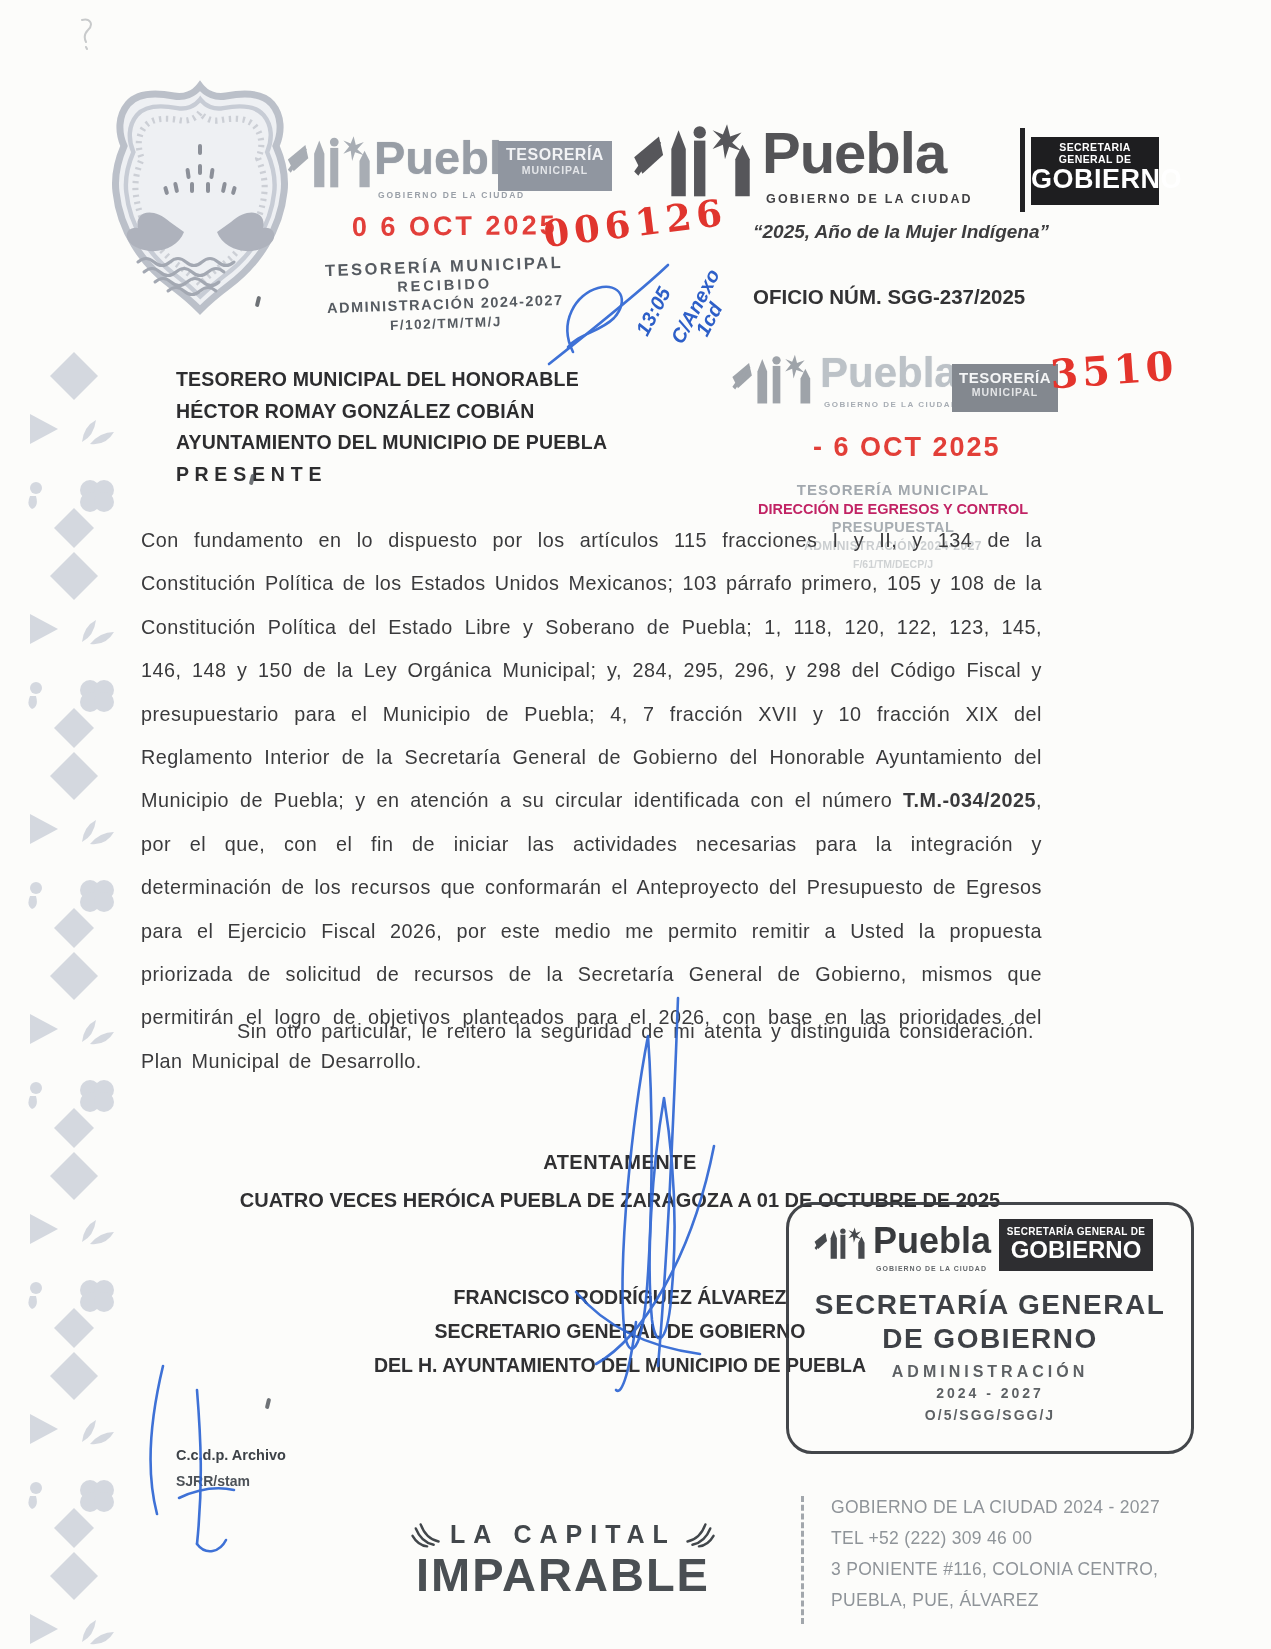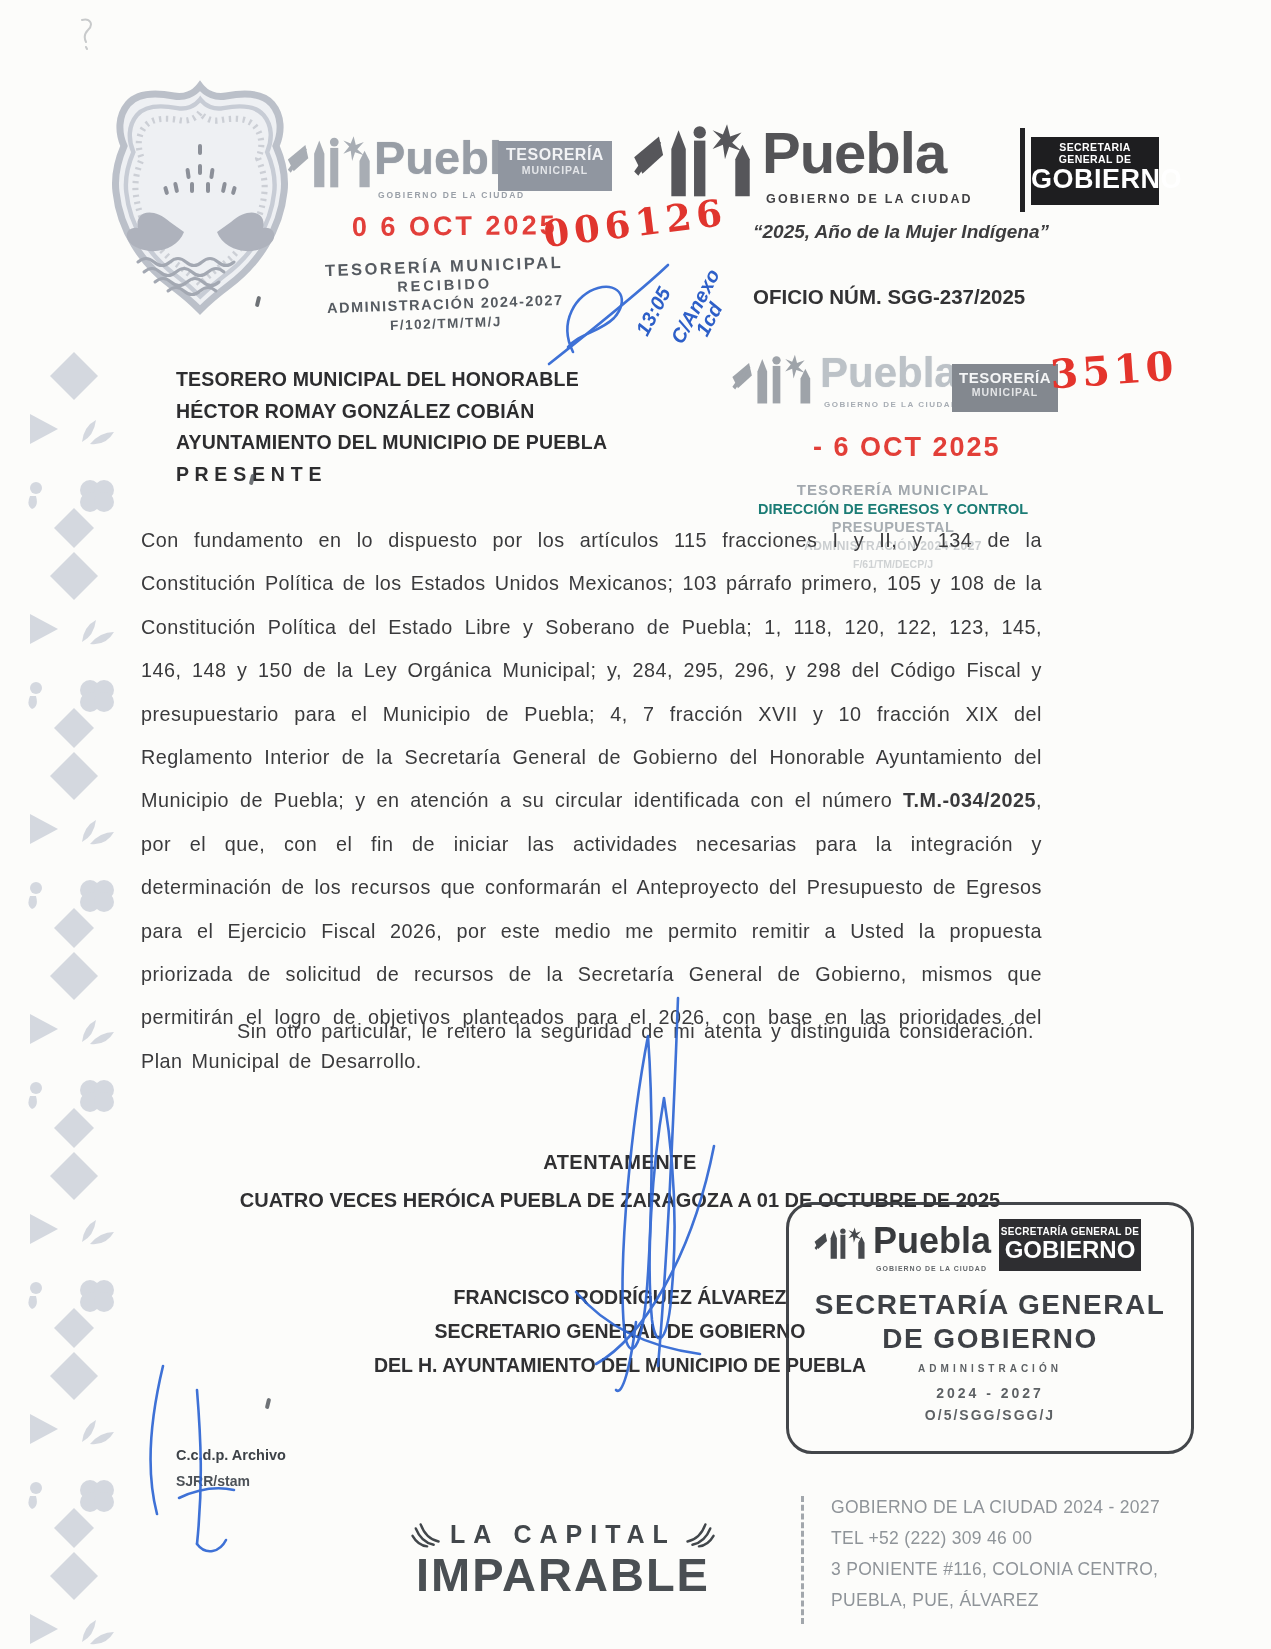--- a/index.html
+++ b/index.html
@@ -58,21 +58,21 @@
   .eg-word{left:820px;top:352px;font-size:42px;font-weight:800;color:#b2b8bf;opacity:.85;line-height:1;text-shadow:0 0 1px #c0c5cb;}
   .eg-sub{left:824px;top:400px;font-size:8px;font-weight:700;letter-spacing:1.5px;color:#a7adb4;}
   .eg-box{left:952px;top:364px;width:106px;height:48px;background:#83888f;color:#f4f5f6;text-align:center;padding-top:5px;box-sizing:border-box;}
   .eg-box .l1{font-size:15px;font-weight:800;letter-spacing:.5px;}
   .eg-box .l2{font-size:10.5px;font-weight:700;letter-spacing:1px;opacity:.85;}
   .eg-folio{left:1050px;top:346px;font-family:"DejaVu Serif",serif;font-size:40px;font-weight:700;letter-spacing:4px;color:#e4342c;transform:rotate(-4deg);}
   .eg-date{left:813px;top:432px;font-size:27px;font-weight:700;letter-spacing:2px;color:#e23f38;}
   .eg-lines{left:728px;top:481px;width:330px;text-align:center;color:#99a0a6;font-weight:700;}
   .eg-lines div{line-height:18.5px;}
   .eg-lines div:nth-child(1){font-size:15px;letter-spacing:1px;opacity:.9;}
-  .eg-lines div:nth-child(2){font-size:14.5px;color:#0f766e;opacity:.95;}
+  .eg-lines div:nth-child(2){font-size:14.5px;color:#be185d;opacity:.95;}
   .eg-lines div:nth-child(3){font-size:14.5px;opacity:.85;letter-spacing:.5px;}
   .eg-lines div:nth-child(4){font-size:12px;opacity:.5;letter-spacing:.5px;}
   .eg-lines div:nth-child(5){font-size:10.5px;opacity:.45;}
 
   
   .body-par{left:141px;top:519px;width:901px;font-size:19.8px;line-height:43.4px;text-align:justify;
             color:#3a3a3c;letter-spacing:.5px;word-spacing:3px;z-index:10;}
   .seg-bold{font-weight:700;}
   .closing{left:141px;top:1010px;width:901px;font-size:19.8px;line-height:43.4px;text-align:justify;
            color:#3a3a3c;letter-spacing:.5px;word-spacing:3px;text-indent:96px;}
@@ -86,28 +86,28 @@
   .sig-t2{top:1354px;font-size:19.5px;}
 
   
   .sgg-stamp{left:786px;top:1202px;width:402px;height:246px;border:3.5px solid #3a3d41;border-radius:26px;
              z-index:20;opacity:.95;}
   .sgg-stamp .abs{position:absolute;}
   .st-sky{left:22px;top:16px;width:58px;height:52px;color:#3e4145;}
   .st-sky svg{width:100%;height:100%;}
   .st-word{left:84px;top:18px;font-size:36px;font-weight:800;color:#2e3033;line-height:1;}
   .st-sub{left:87px;top:60px;font-size:7px;font-weight:700;letter-spacing:1px;color:#5a5e62;}
-  .st-box{left:210px;top:14px;width:142px;height:52px;background:#232427;color:#fff;text-align:center;padding-top:7px;box-sizing:border-box;}
+  .st-box{left:210px;top:14px;width:154px;height:52px;background:#232427;color:#fff;text-align:center;padding-top:7px;box-sizing:border-box;}
   .st-box .l1{font-size:10px;font-weight:700;letter-spacing:.3px;}
   .st-box .l2{font-size:24px;font-weight:800;line-height:1.1;}
   .st-center{left:0;width:100%;text-align:center;}
   .st-big{font-size:28px;font-weight:800;letter-spacing:1.5px;color:#34383d;}
   .st-big1{top:84px;}
   .st-big2{top:118px;}
-  .st-admin{top:158px;font-size:10px;font-weight:700;letter-spacing:4px;color:#55595d;}
+  .st-admin{top:158px;font-size:16px;font-weight:700;letter-spacing:4px;color:#55595d;}
   .st-years{top:180px;font-size:14px;font-weight:700;letter-spacing:3px;color:#55595d;}
   .st-code{top:202px;font-size:14px;font-weight:700;letter-spacing:2px;color:#55595d;}
 
   
   .cc{left:176px;top:1447px;font-size:14.5px;font-weight:700;color:#3d4248;}
   .cc-ref{left:176px;top:1473px;font-size:14px;font-weight:600;color:#4c5157;}
   .slogan{left:408px;top:1520px;width:310px;text-align:center;color:#42474b;}
   .slogan-row{display:flex;align-items:center;justify-content:center;gap:7px;}
   .wing{width:36px;height:26px;color:#42474b;}
   .wing svg{width:100%;height:100%;}

